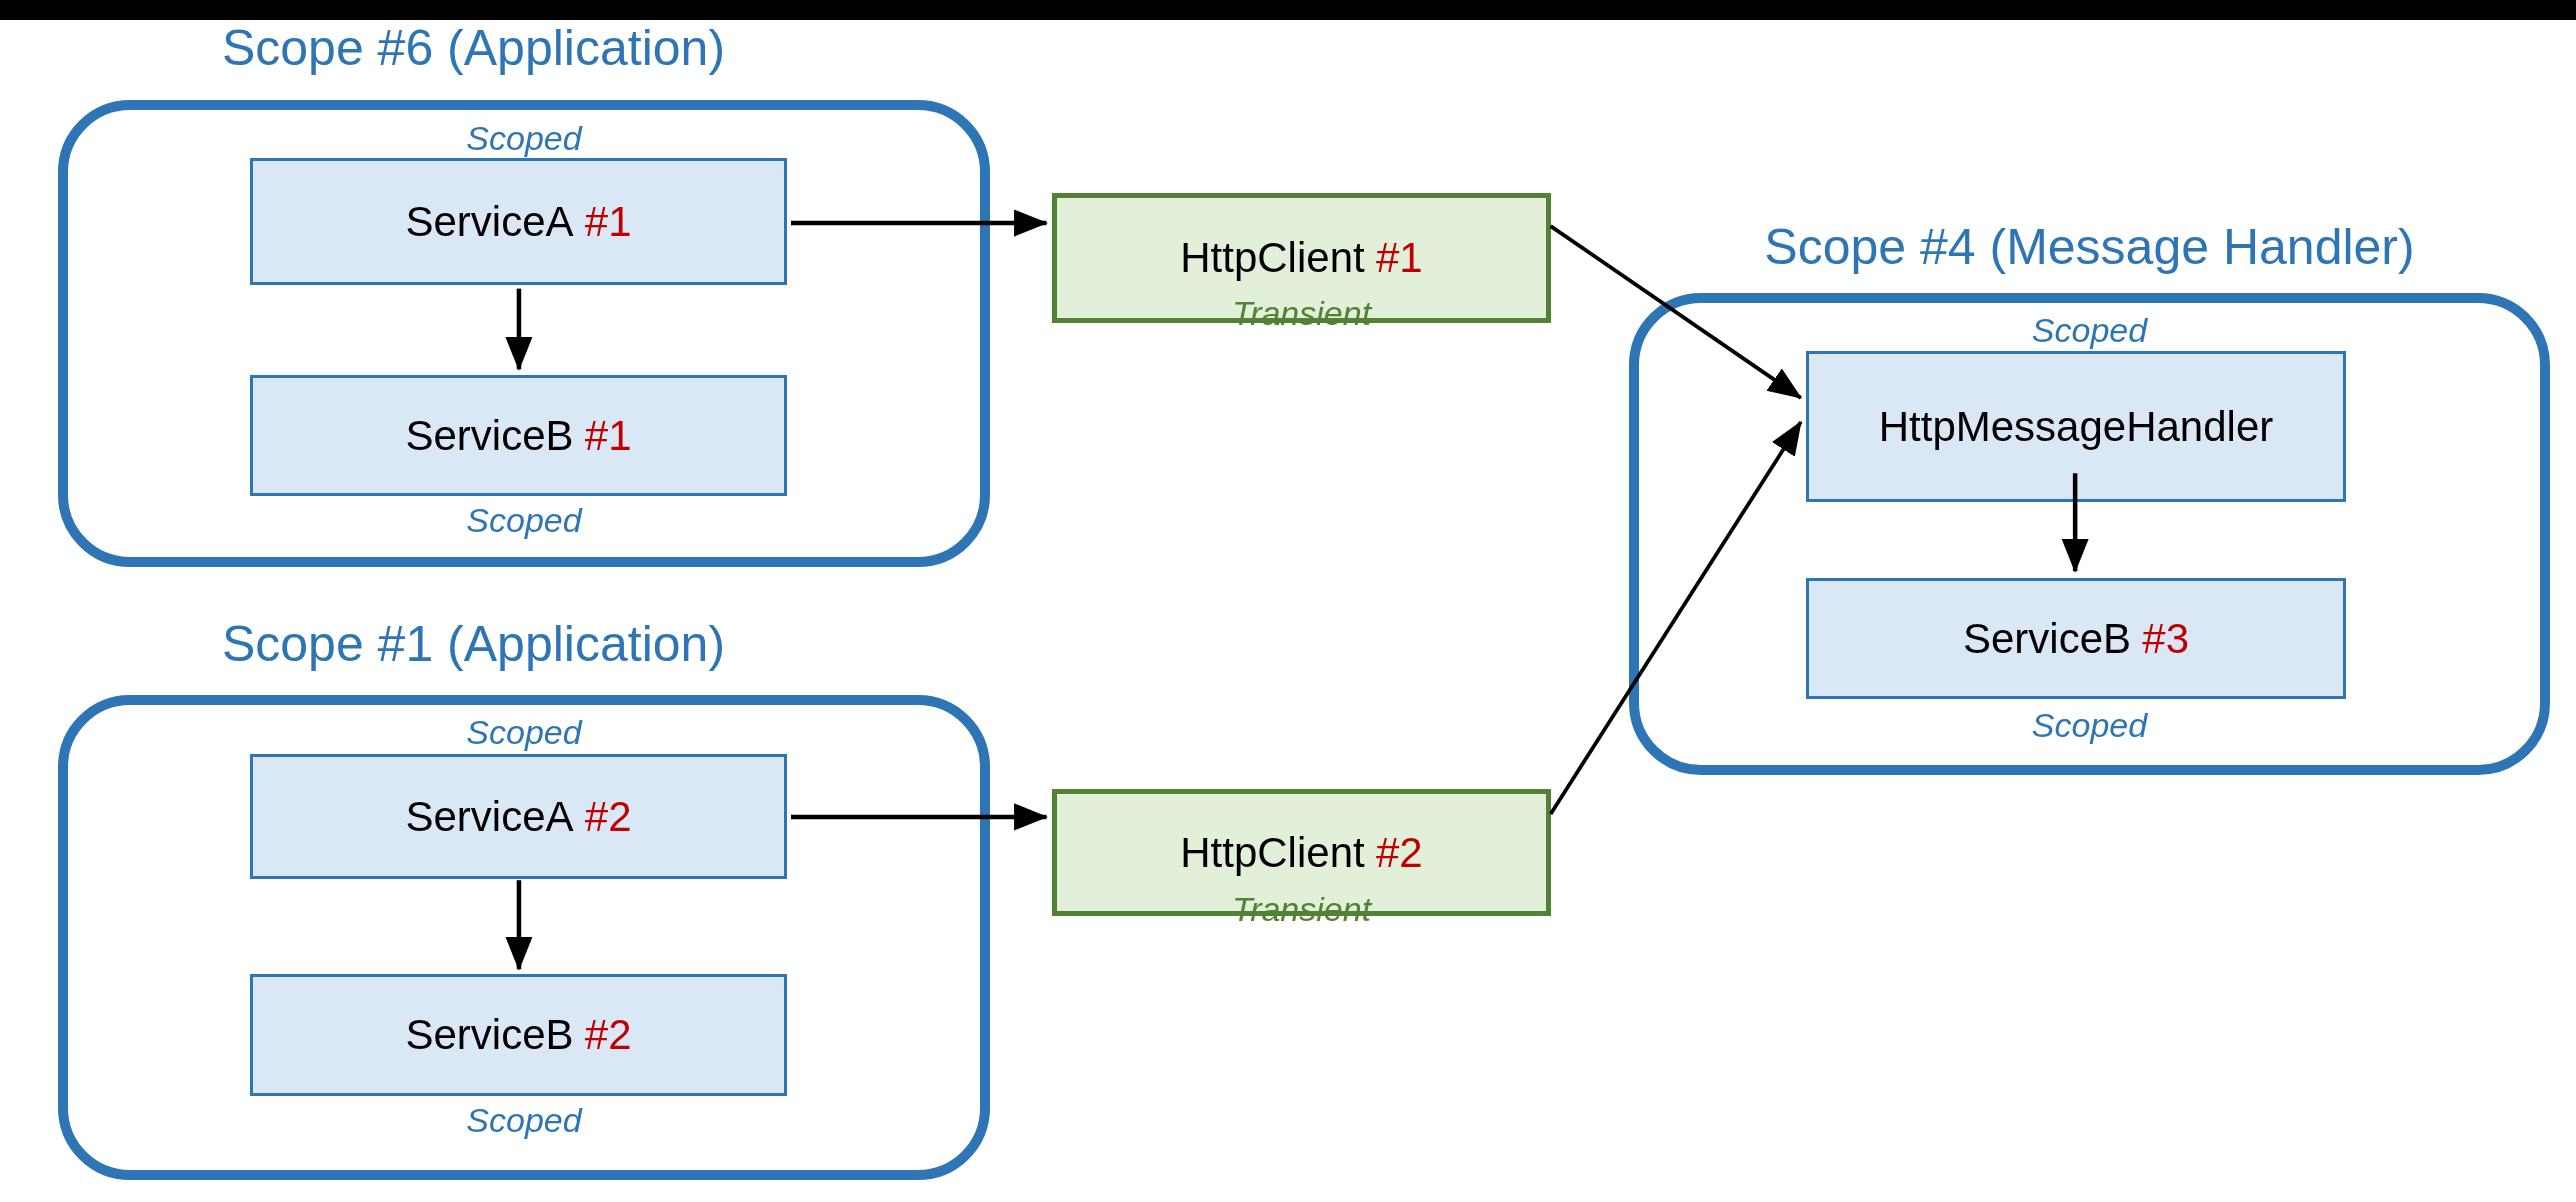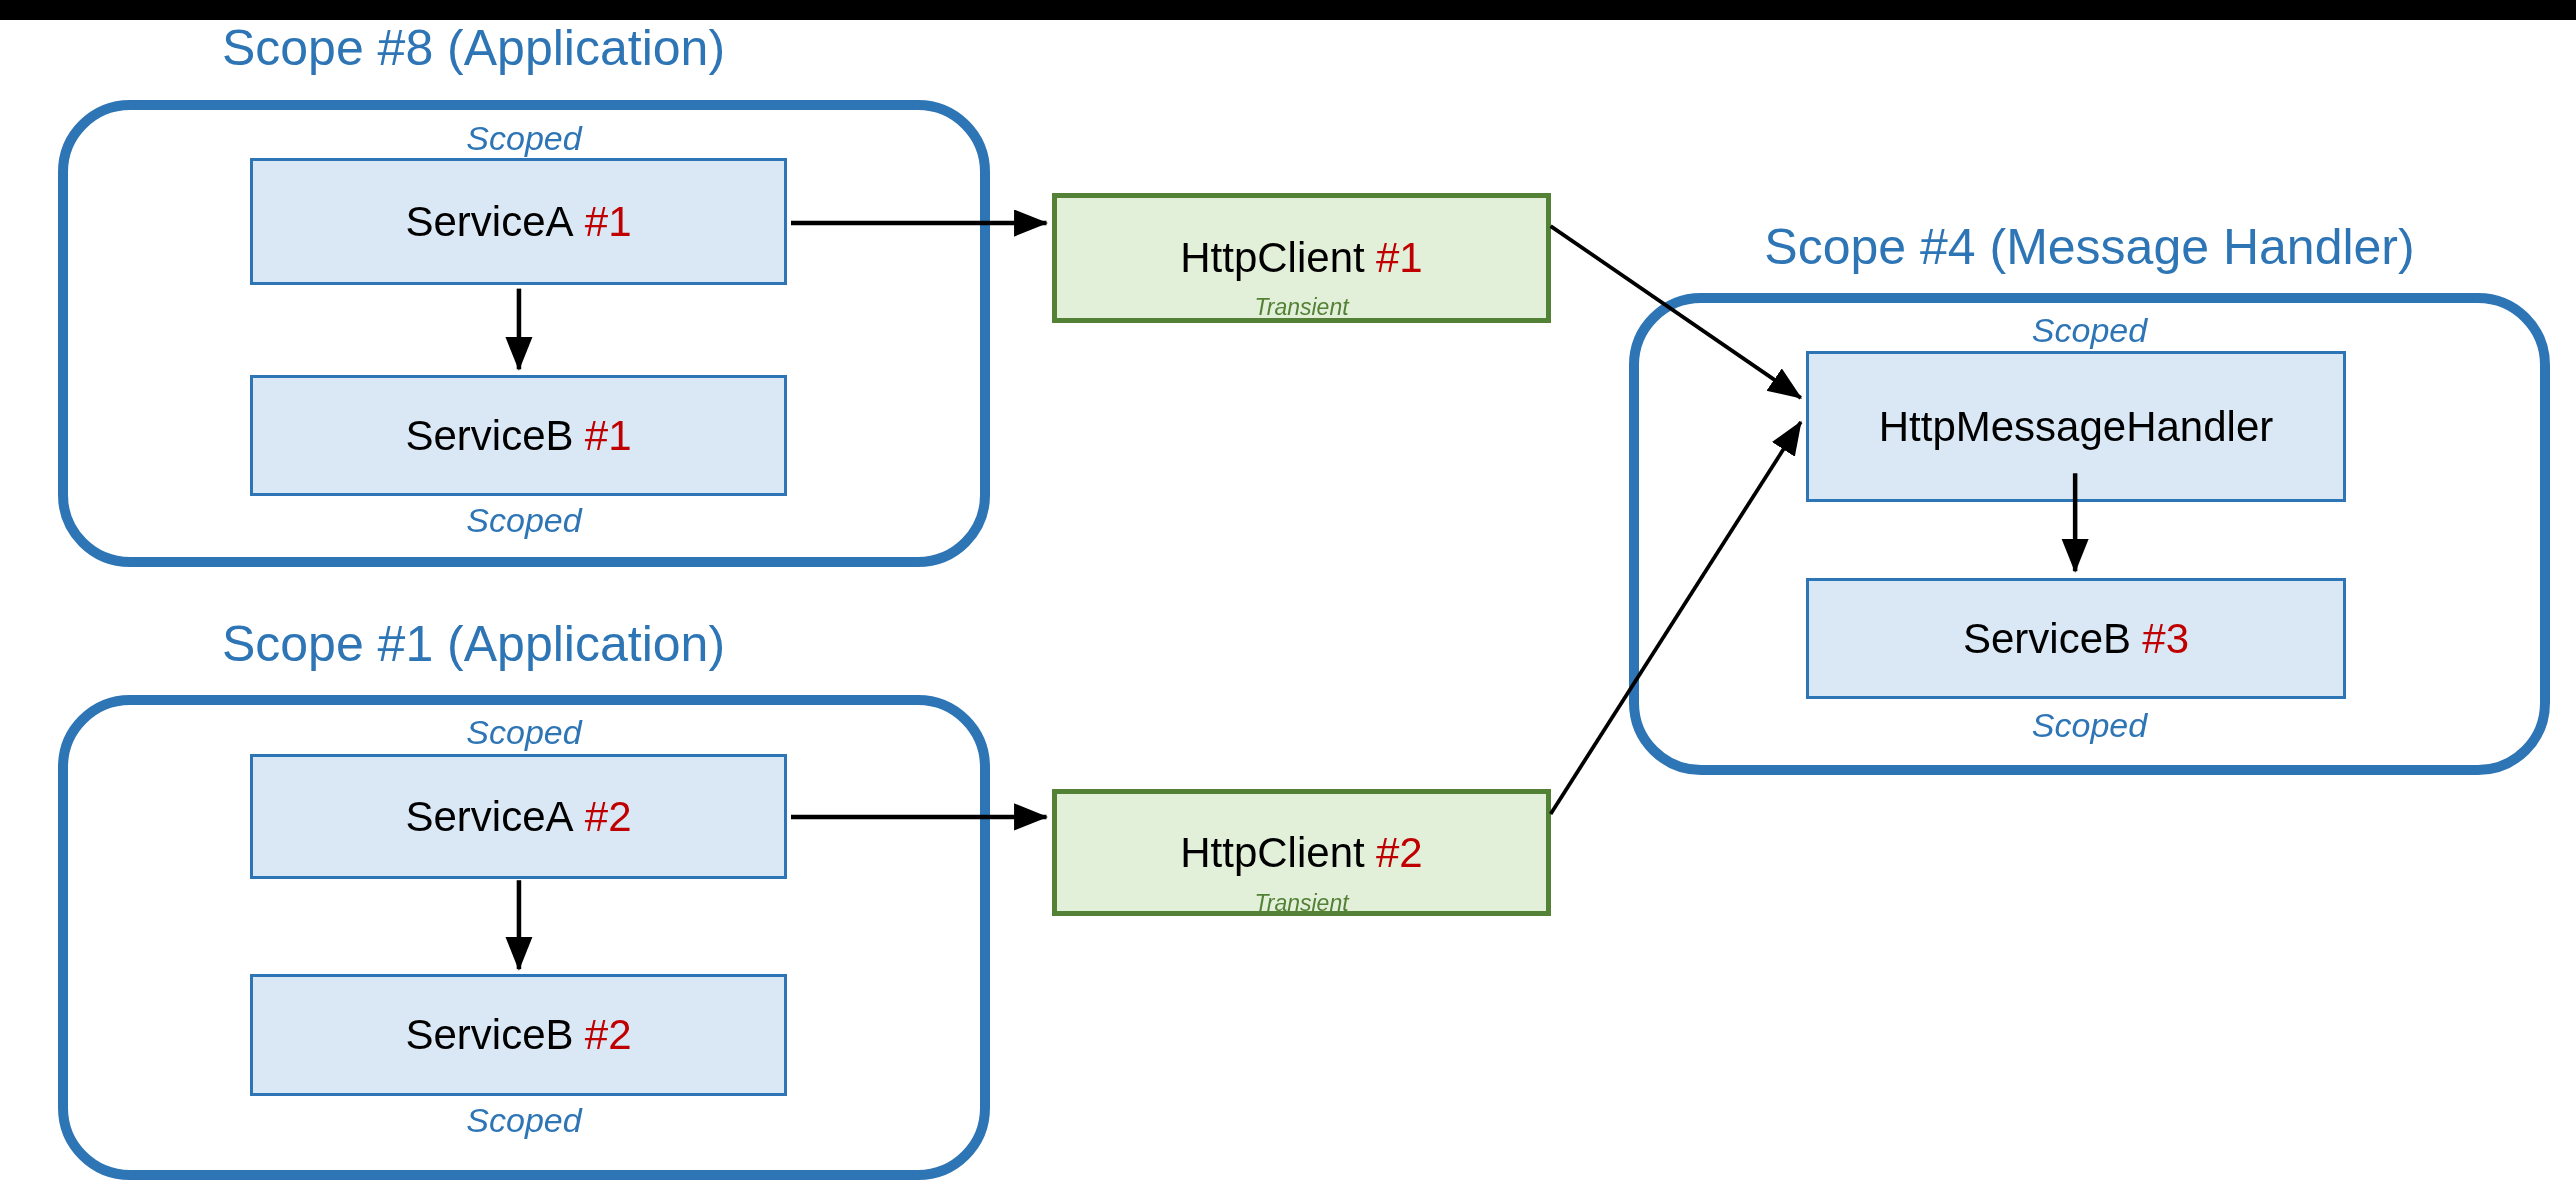--- a/index.html
+++ b/index.html
@@ -23,33 +23,33 @@
   }
   .node{
     position:absolute;box-sizing:border-box;display:flex;align-items:center;justify-content:center;
     font-size:42px;color:#000;white-space:nowrap;
   }
   .blue-node{background:var(--box-fill-blue,#DAE8F5);border:3.8px solid var(--blue,#2E75B6);}
   .green-node{background:var(--box-fill-green,#E2EFD9);border:5.3px solid var(--green,#538135);margin-top:32px;}
   .node-num{color:var(--red,#C00000);}
   .node-num:not(:empty){margin-left:0.27em;}
   .transient-label{
-    position:absolute;text-align:center;font-size:23px;font-style:italic;
+    position:absolute;text-align:center;font-size:34px;font-style:italic;
     color:var(--green,#538135);white-space:nowrap;
   }
   #arrows{position:absolute;left:0;top:0;width:2576px;height:1202px;pointer-events:none;}
 </style>
 </head>
 <body>
 
 <div id="canvas">
 
   <div class="topbar"></div>
 
-  <div class="scope-title" style="left:59px;top:21px;width:829px;">Scope #8 (Application)</div>
+  <div class="scope-title" style="left:59px;top:21px;width:829px;">Scope #6 (Application)</div>
 
   <div class="scope-box" style="left:58px;top:100px;width:932px;height:467px;"></div>
 
   <div class="scoped-label" style="left:58px;top:119px;width:932px;">Scoped</div>
 
   <div class="node blue-node" style="left:250px;top:158px;width:537px;height:127px;">
     <span class="node-label">ServiceA</span>
     <span class="node-num">#1</span>
   </div>
 

